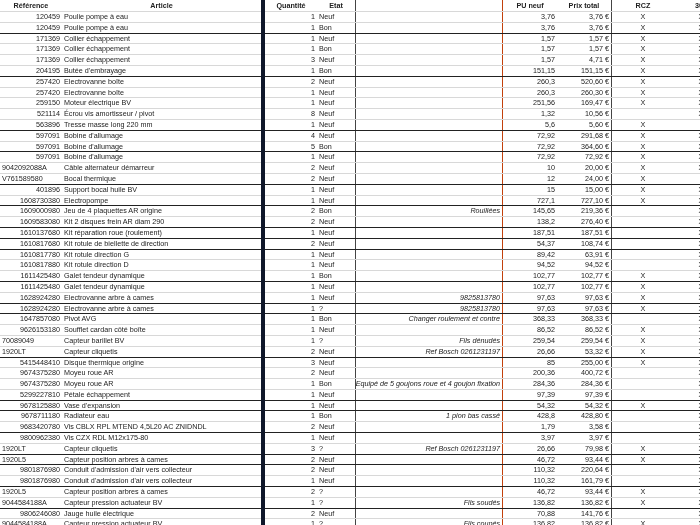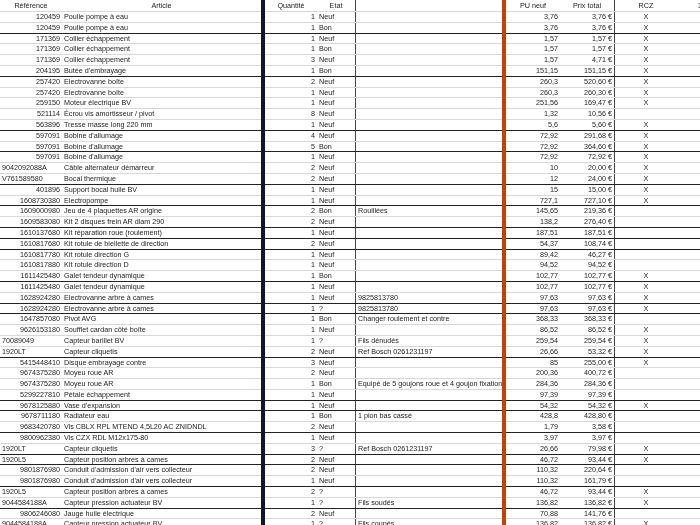--- a/index.html
+++ b/index.html
@@ -1,33 +1,33 @@
 <!DOCTYPE html>
 <html><head>
 <meta charset="utf-8">
 <style>
   html, body { margin: 0; padding: 0; background: #ffffff; }
   body { width: 700px; height: 525px; overflow: hidden; font-family: "Liberation Sans", sans-serif; font-size: 7.2px; color: #222; }
   table.sheet { border-collapse: collapse; table-layout: fixed; width: 700px; margin-left: 0; }
   table.sheet td, table.sheet th { height: 9.8px; line-height: 9.8px; padding: 0 2px; white-space: nowrap; overflow: hidden; border-bottom: 1px solid #d8d8d8; }
-  table.sheet th { font-weight: normal; text-align: center; height: 11px; line-height: 11px; border-bottom: 1px solid #d8d8d8; }
+  table.sheet th { font-weight: bold; text-align: center; height: 11px; line-height: 11px; border-bottom: 1px solid #d8d8d8; }
   tr.thick td { border-bottom: 1px solid #222; }
   .c-ref { width: 58px; }
   .c-art { width: 195px; border-right: 4px solid #0f172a; }
   .c-qty { width: 48px; }
   .c-etat { width: 34px; border-right: 1px solid #444; }
   .c-note { width: 142px; }
-  .c-pu { width: 50px; border-left: 4px solid #c2410c; }
+  .c-pu { width: 50px; border-left: 1px solid #c2410c; }
   .c-pt { width: 50px; border-right: 1px solid #444; }
   .c-rcz { width: 58px; }
   .c-308 { width: 50px; }
   td.r { text-align: right; }
   td.c { text-align: center; }
   td.l { text-align: left; }
-  .note-split { display: flex; justify-content: flex-start; }
+  .note-split { display: flex; justify-content: flex-end; font-style: italic; }
 </style>
 </head>
 <body>
 
 <table class="sheet">
   <thead>
     <tr>
       <th class="c-ref">Référence</th>
       <th class="c-art">Article</th>
       <th class="c-qty">Quantité</th>
@@ -397,21 +397,21 @@
         <td class="c-art l">Kit rotule direction G</td>
         <td class="c-qty r">1</td>
         <td class="c-etat l">Neuf</td>
         <td class="c-note l">
           <div class="note-split">
             <span></span>
             <span></span>
           </div>
         </td>
         <td class="c-pu r">89,42</td>
-        <td class="c-pt r">46,27 €</td>
+        <td class="c-pt r">63,91 €</td>
         <td class="c-rcz c"></td>
         <td class="c-308 c">X</td>
       </tr>
       <tr>
         <td class="c-ref r">1610817880</td>
         <td class="c-art l">Kit rotule direction D</td>
         <td class="c-qty r">1</td>
         <td class="c-etat l">Neuf</td>
         <td class="c-note l">
           <div class="note-split">
@@ -547,21 +547,21 @@
             <span></span>
           </div>
         </td>
         <td class="c-pu r">26,66</td>
         <td class="c-pt r">53,32 €</td>
         <td class="c-rcz c">X</td>
         <td class="c-308 c">X</td>
       </tr>
       <tr>
         <td class="c-ref r">5415448410</td>
-        <td class="c-art l">Disque embrayage contre</td>
+        <td class="c-art l">Disque thermique origine</td>
         <td class="c-qty r">3</td>
         <td class="c-etat l">Neuf</td>
         <td class="c-note l">
           <div class="note-split">
             <span></span>
             <span></span>
           </div>
         </td>
         <td class="c-pu r">85</td>
         <td class="c-pt r">255,00 €</td>

